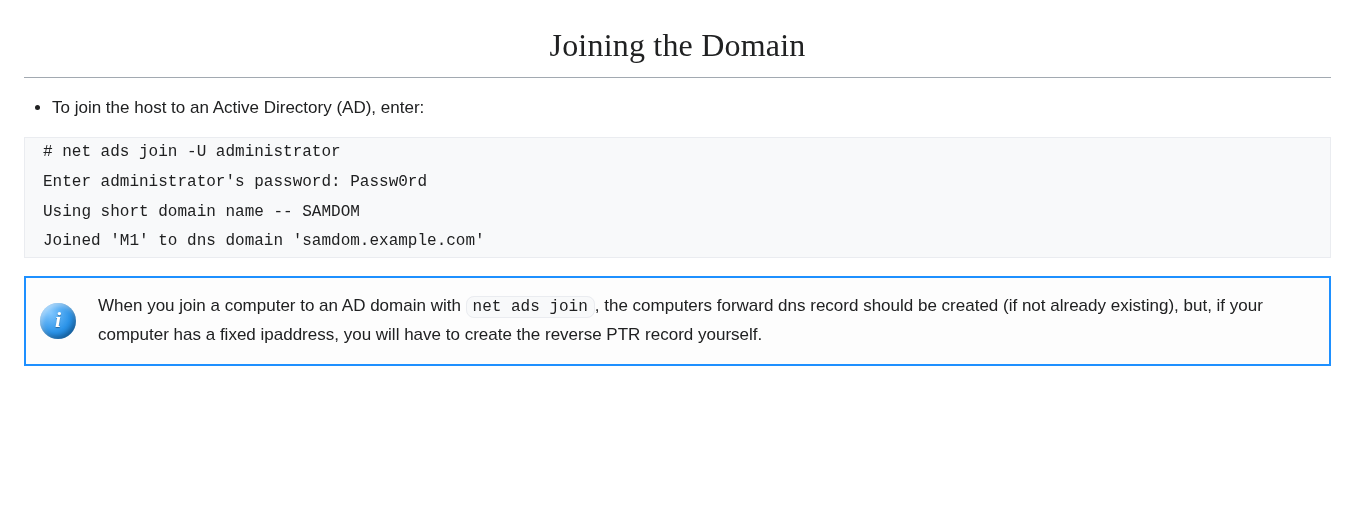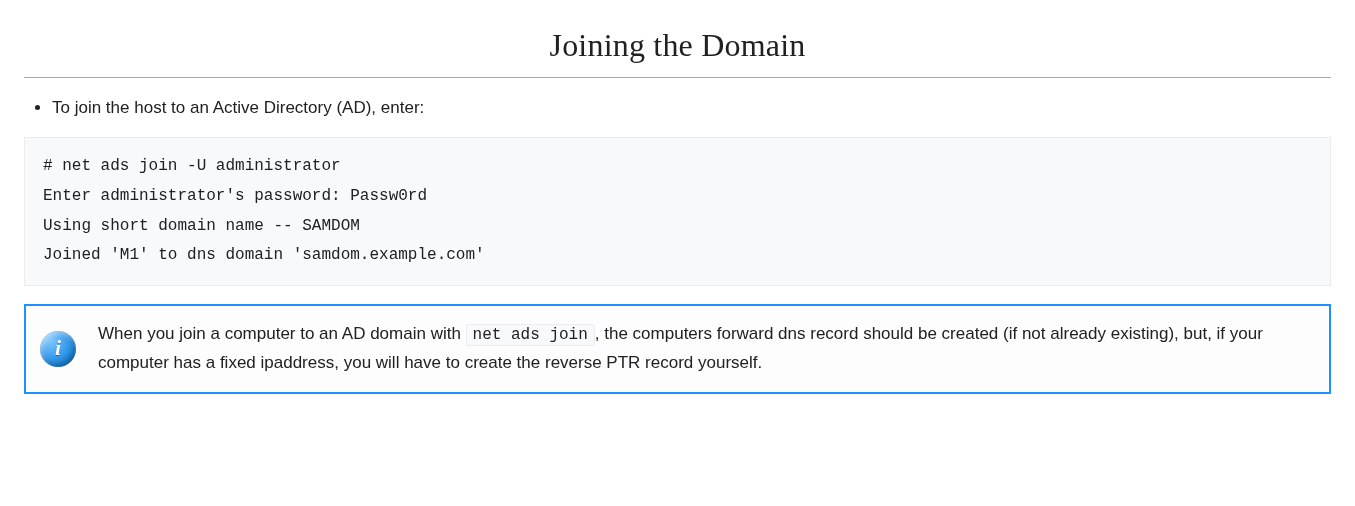--- a/index.html
+++ b/index.html
@@ -26,21 +26,21 @@
       padding-left: 28px;
     }
     ul.section-bullets li {
       font-size: 17px;
       color: #202122;
       margin: 16px 0;
     }
     .code-block {
       background: #f8f9fa;
       border: 1px solid #eaecf0;
-      padding: 14px 18px;
+      padding: 0 18px;
       font-family: "SFMono-Regular", Menlo, Consolas, "Liberation Mono", "Courier New", monospace;
       font-size: 16px;
       line-height: 1.85;
       white-space: pre;
       margin: 10px 0 18px 0;
       color: #202122;
       overflow-x: auto;
     }
     .note-box {
       border: 2px solid #1e90ff;
@@ -80,21 +80,21 @@
       transform: translateY(-1px);
       text-shadow: 0 1px 1px rgba(0,0,0,0.35);
     }
     .note-text { flex: 1; line-height: 1.7; }
     code.inline {
       font-family: "SFMono-Regular", Menlo, Consolas, "Liberation Mono", "Courier New", monospace;
       font-size: 16px;
       background: #f8f9fa;
       border: 1px solid #eaecf0;
       padding: 1px 6px;
-      border-radius: 2px;
+      border-radius: 8px;
     }
   </style>
 </head>
 <body>
 
 <h2 class="section-heading">Joining the Domain</h2>
 
 <ul class="section-bullets">
   <li>To join the host to an Active Directory (AD), enter:</li>
 </ul>

